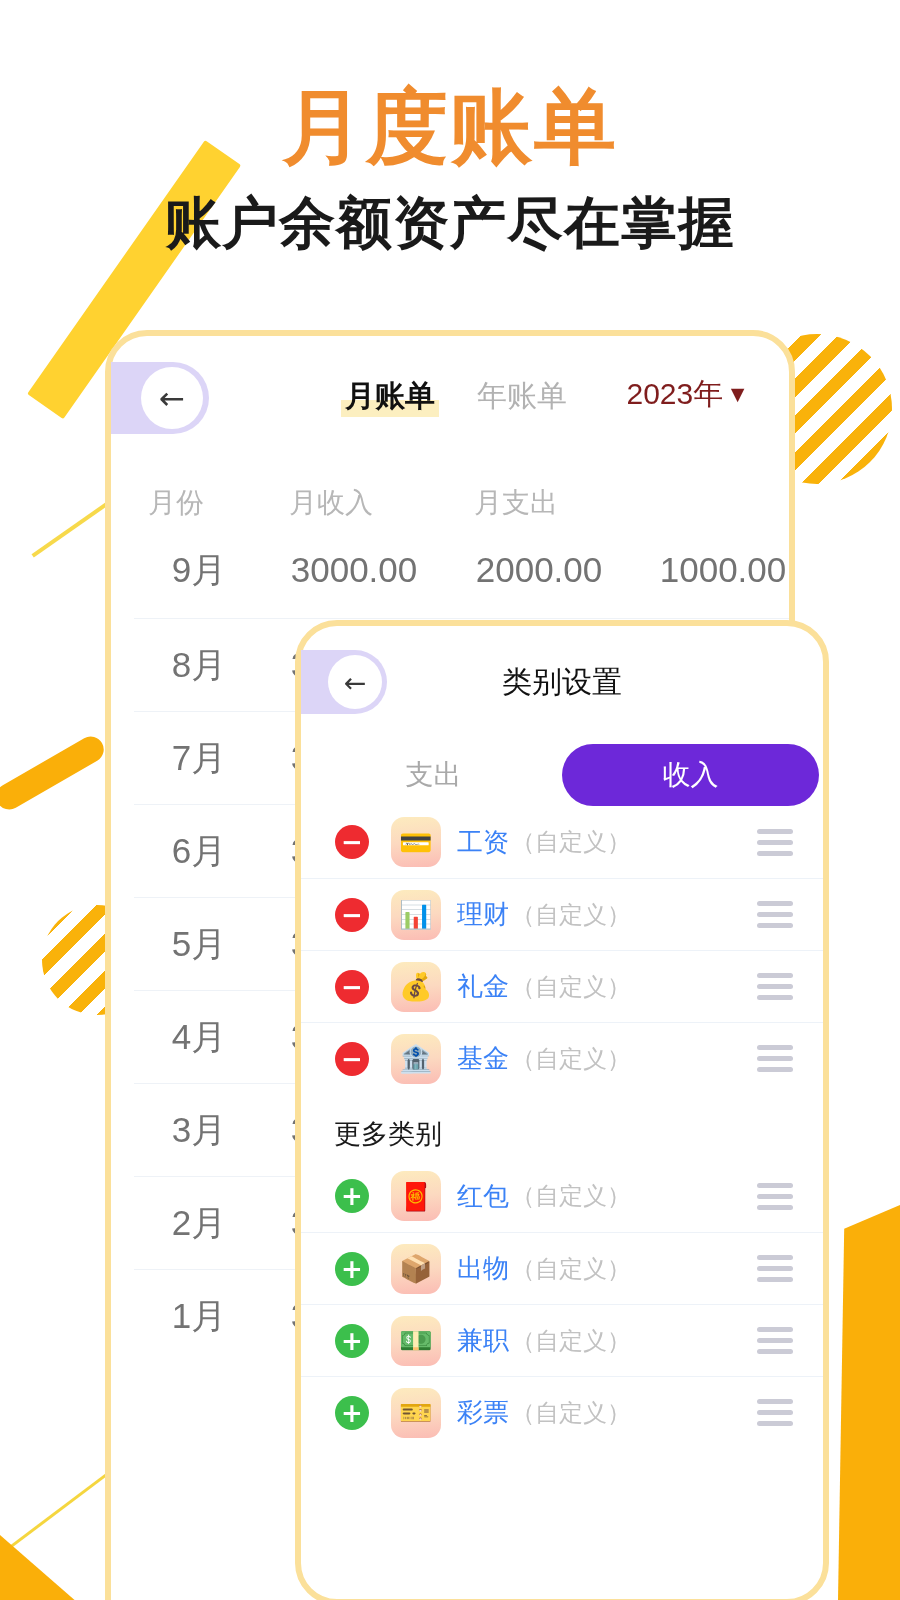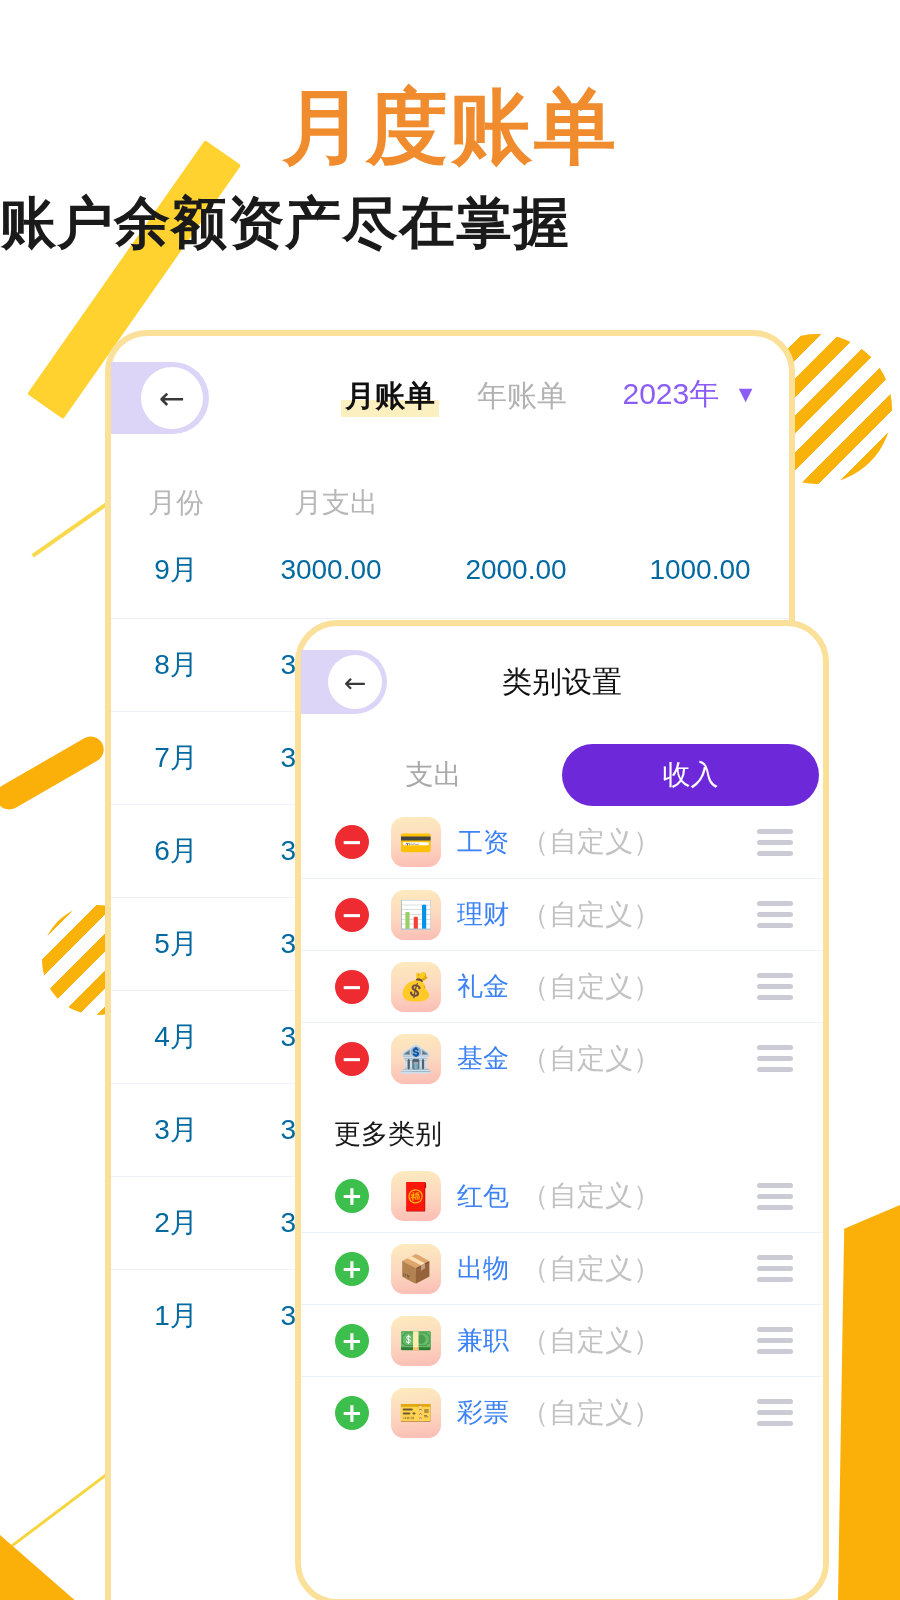--- a/index.html
+++ b/index.html
@@ -58,21 +58,21 @@
   
   .title {
     position:absolute; left:0; right:0; top:86px;
     text-align:center;
     font-size:82px; font-weight:bold; color:#F08C2E;
     letter-spacing:2px; line-height:1;
     font-family:"DejaVu Sans","Liberation Sans",sans-serif;
   }
   .subtitle {
     position:absolute; left:0; right:0; top:195px;
-    text-align:left;
+    text-align:center;
     font-size:56px; font-weight:bold; color:#1a1a1a;
     letter-spacing:1px; line-height:1;
     font-family:"DejaVu Sans","Liberation Sans",sans-serif;
   }
 
   
   .phone-card {
     position:absolute;
     background:#ffffff;
     border:6px solid #FBE09A;
@@ -104,35 +104,36 @@
     position:absolute; left:230px; top:40px;
     display:flex; align-items:baseline; gap:38px;
   }
   .tab { font-size:30px; color:#b2b2b2; font-weight:normal; position:relative; }
   .tab.active {
     color:#111; font-weight:bold;
     background:linear-gradient(to top,#FCEFC0 0%,#FCEFC0 42%,transparent 42%);
     padding:0 4px;
   }
   .year-sel {
-    position:absolute; right:32px; top:38px;
-    font-size:30px; color:#8b5cf6; font-weight:500;
-    display:flex; align-items:center; gap:15px;
+    position:absolute; right:40px; top:38px;
+    font-size:30px; color:#7f1d1d; font-weight:500;
+    display:flex; align-items:center; gap:3px;
   }
   .caret { font-size:23px; line-height:1; }
 
   .bill-head {
     display:flex; padding:40px 0 0 0;
     font-size:28px; color:#b7b7b7;
   }
   .bill-row {
     display:flex; align-items:center;
     height:93px;
-    font-size:28px; color:#0369a1;
+    font-size:35px; color:#737373;
     border-top:1px solid #EEF2F7;
+    margin-left:23px;
   }
   .bill-row.first { border-top:none; height:96px; }
   .c1 { width:130px; text-align:center; flex:none; }
   .c2 { width:180px; text-align:center; flex:none; }
   .c3 { width:190px; text-align:center; flex:none; }
   .c4 { width:178px; text-align:center; flex:none; }
 
   
   #card-cat {
     left:295px; top:620px; width:534px; height:985px;
@@ -189,21 +190,21 @@
   .act.plus  { background:#3CBF4C; }
 
   .tile {
     width:50px; height:50px; border-radius:13px; margin-left:22px; flex:none;
     background:linear-gradient(175deg,#FDEBBE 0%,#FCD9C0 50%,#FBBCB4 100%);
     display:flex; align-items:center; justify-content:center;
     font-size:27px; line-height:1;
     font-family:"DejaVu Sans",sans-serif;
   }
   .cat-name { margin-left:16px; font-size:26px; color:#3b82f6; font-weight:500; }
-  .cat-sub  { font-size:28px; color:#c2c2c2; margin-left:12px; }
+  .cat-sub  { font-size:24px; color:#c2c2c2; margin-left:2px; }
   .handle { margin-left:auto; display:flex; flex-direction:column; gap:6px; }
   .handle i { display:block; width:36px; height:5px; border-radius:3px; background:#CBCBD6; }
 </style>
 </head>
 <body>
 
 <div class="deco streak-title"></div>
 <div class="deco stripe-circle stripe-tr"></div>
 <div class="deco thin-line-1"></div>
 <div class="deco thick-bar"></div>
@@ -228,20 +229,21 @@
     </div>
 
     <div class="year-sel">
       <span>2023年</span>
       <span class="caret">▼</span>
     </div>
   </div>
 
   <div class="bill-head">
     <div class="c1">月份</div>
+    <div class="c2">月收入</div>
     <div class="c3">月支出</div>
   </div>
 
   <div id="bill-body">
       <div class="bill-row first">
         <div class="c1">9月</div>
         <div class="c2">3000.00</div>
         <div class="c3">2000.00</div>
         <div class="c4">1000.00</div>
       </div>

